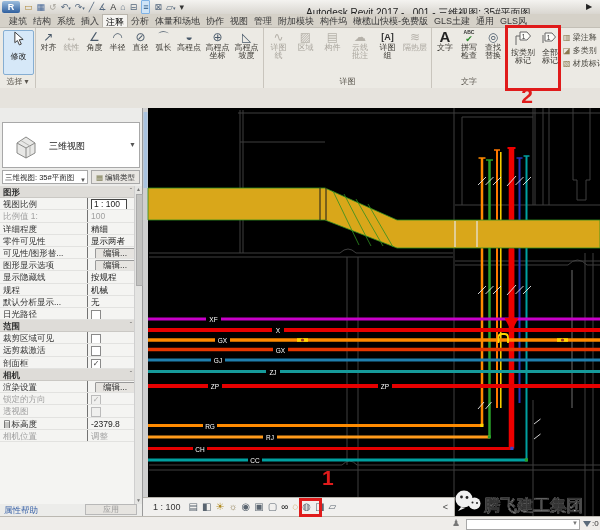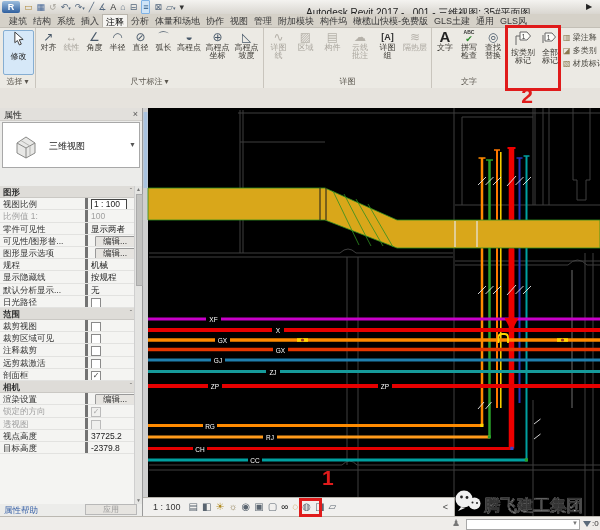--- a/index.html
+++ b/index.html
@@ -49,21 +49,21 @@
   .typebox .tname{position:absolute;left:46px;top:17px;font-size:9px;color:#222;}
   .typebox .tdrop{position:absolute;right:3px;top:18px;font-size:7px;color:#555;}
   .selrow{position:absolute;left:2px;top:62px;width:138px;height:15px;}
   .inst{position:absolute;left:0;top:0;width:86px;height:14px;background:#fff;border:1px solid #a8a8a8;
         font-size:7.5px;color:#222;line-height:13px;padding-left:2px;box-sizing:border-box;white-space:nowrap;overflow:hidden;}
   .inst .idrop{position:absolute;right:1px;top:3px;font-size:6px;color:#555;}
   .edittype{position:absolute;left:89px;top:0;width:49px;height:14px;background:#e8e6e2;border:1px solid #a8a8a8;
             font-size:7.5px;color:#333;text-align:center;line-height:13px;box-sizing:border-box;}
   .pgrid{position:absolute;left:0;top:78px;width:135px;height:318px;overflow:hidden;background:#f4f4f2;}
   .prow{display:flex;height:12.2px;border-bottom:1px solid #e2e2e0;box-sizing:border-box;font-size:8.5px;}
-  .prow .pl{width:88px;padding:1px 0 0 3px;color:#333;border-right:3px solid #737373;box-sizing:border-box;
+  .prow .pl{width:88px;padding:1px 0 0 3px;color:#333;border-right:1px solid #737373;box-sizing:border-box;
             white-space:nowrap;overflow:hidden;}
   .prow .pv{flex:1;padding:1px 0 0 3px;color:#222;white-space:nowrap;overflow:hidden;}
   .prow.dis .pl,.prow.dis .pv{color:#a0a0a0;}
   .psec{height:12.2px;background:#dedcd8;border-bottom:1px solid #cac8c4;font-size:8.5px;font-weight:bold;
         color:#333;padding:1px 0 0 3px;box-sizing:border-box;position:relative;}
   .psec .chev{position:absolute;right:3px;top:1px;font-weight:normal;font-size:7px;color:#666;}
   .pv .vbox{display:inline-block;border:1px solid #444;background:#fff;padding:0 6px 0 2px;line-height:9px;}
   .pv .vbtn{display:inline-block;background:#e6e4e0;border:1px solid #999;border-radius:1px;
             padding:0 7px;line-height:9px;color:#333;margin-left:4px;}
   .cb{width:8px;height:8px;border:1px solid #8a8a8a;background:#fff;display:inline-block;margin-top:1px;}
@@ -190,21 +190,20 @@
         <span class="ric">⊕</span>
         <span class="two">高程点</span>
         <span class="two">坐标</span>
       </div>
       <div class="rbtn" style="width:29px;">
         <span class="ric">◺</span>
         <span class="two">高程点</span>
         <span class="two">坡度</span>
       </div>
     </div>
-    <div class="plabel">尺寸标注 ▾</div>
   </div>
 
   <div class="rpanel" style="left:264px;width:168px;">
     <div class="rbtns">
       <div class="rbtn dis" style="width:27px;">
         <span class="ric">∿</span>
         <span class="two">详图</span>
         <span class="two">线</span>
       </div>
       <div class="rbtn dis" style="width:27px;">
@@ -281,85 +280,86 @@
       <div class="smallrow"><span class="sic">▥</span> <span>梁注释</span></div>
       <div class="smallrow"><span class="sic">◪</span> <span>多类别</span></div>
       <div class="smallrow"><span class="sic">▧</span> <span>材质标记</span></div>
     </div>
   </div>
 </div>
 
 <div class="abs subribbon"></div>
 
 <div class="abs palette">
-  <div class="phead">
-    <span>属性</span>
-    <span class="pclose">×</span>
-  </div>
   <div class="typebox">
     <span style="position:absolute;left:8px;top:8px;">
       <svg width="30" height="30" viewBox="0 0 30 30">
           <path d="M6 12 L15 6 L24 12 L24 22 L15 27 L6 22 Z" fill="#e8e8e6" stroke="#8a8a88"></path>
           <path d="M6 12 L15 17 L24 12 M15 17 L15 27" fill="none" stroke="#8a8a88"></path>
           <path d="M10 9.5 L19 15 L19 24" fill="none" stroke="#b5b5b2"></path>
         </svg>
     </span>
     <span class="tname">三维视图</span>
     <span class="tdrop">▼</span>
   </div>
+  <div class="selrow">
+    <div class="inst">
+      <span>三维视图: 35#平面图</span>
+      <span class="idrop">▼</span>
+    </div>
+    <div class="edittype">
+      <span style="color:#7a7a50;">▦</span> <span>编辑类型</span>
+    </div>
+  </div>
 
   <div class="pgrid">
     <div class="psec"><span>图形</span><span class="chev">ˆ</span></div>
     <div class="prow">
         <div class="pl">视图比例</div>
         <div class="pv"><span class="vbox">1 : 100</span></div>
       </div>
     <div class="prow dis">
         <div class="pl">比例值 1:</div>
         <div class="pv">100</div>
       </div>
     <div class="prow">
+        <div class="pl">详细程度</div>
+        <div class="pv">精细</div>
+      </div>
+    <div class="prow">
         <div class="pl">零件可见性</div>
         <div class="pv">显示两者</div>
       </div>
     <div class="prow">
         <div class="pl">可见性/图形替...</div>
         <div class="pv"><span class="vbtn">编辑...</span></div>
       </div>
     <div class="prow">
         <div class="pl">图形显示选项</div>
         <div class="pv"><span class="vbtn">编辑...</span></div>
       </div>
     <div class="prow">
+        <div class="pl">显示隐藏线</div>
+        <div class="pv">按规程</div>
+      </div>
+    <div class="prow">
         <div class="pl">规程</div>
         <div class="pv">机械</div>
       </div>
     <div class="prow">
-        <div class="pl">显示隐藏线</div>
-        <div class="pv">按规程</div>
-      </div>
-    <div class="prow">
         <div class="pl">默认分析显示...</div>
         <div class="pv">无</div>
       </div>
     <div class="prow">
         <div class="pl">日光路径</div>
         <div class="pv"><span class="cb"></span></div>
       </div>
     <div class="psec"><span>范围</span><span class="chev">ˆ</span></div>
     <div class="prow">
-        <div class="pl">裁剪视图</div>
-        <div class="pv"><span class="cb"></span></div>
-      </div>
-    <div class="prow">
         <div class="pl">裁剪区域可见</div>
-        <div class="pv"><span class="cb"></span></div>
-      </div>
-    <div class="prow">
-        <div class="pl">注释裁剪</div>
         <div class="pv"><span class="cb"></span></div>
       </div>
     <div class="prow">
         <div class="pl">远剪裁激活</div>
         <div class="pv"><span class="cb"></span></div>
       </div>
     <div class="prow">
         <div class="pl">剖面框</div>
         <div class="pv"><span class="cb on">✓</span></div>
       </div>
@@ -370,26 +370,26 @@
       </div>
     <div class="prow dis">
         <div class="pl">锁定的方向</div>
         <div class="pv"><span class="cb on">✓</span></div>
       </div>
     <div class="prow dis">
         <div class="pl">透视图</div>
         <div class="pv"><span class="cb"></span></div>
       </div>
     <div class="prow">
-        <div class="pl">视点高度</div>
-        <div class="pv">37725.2</div>
-      </div>
-    <div class="prow">
         <div class="pl">目标高度</div>
         <div class="pv">-2379.8</div>
+      </div>
+    <div class="prow dis">
+        <div class="pl">相机位置</div>
+        <div class="pv">调整</div>
       </div>
   </div>
   <div class="pscroll">
     <span class="arr">▲</span>
       <div class="thumb"></div>
     <span class="arr" style="position:absolute;bottom:1px;left:0;right:0;">▼</span>
   </div>
   <div class="pfoot">
     <span class="phelp">属性帮助</span>
     <span class="papply">应用</span>

